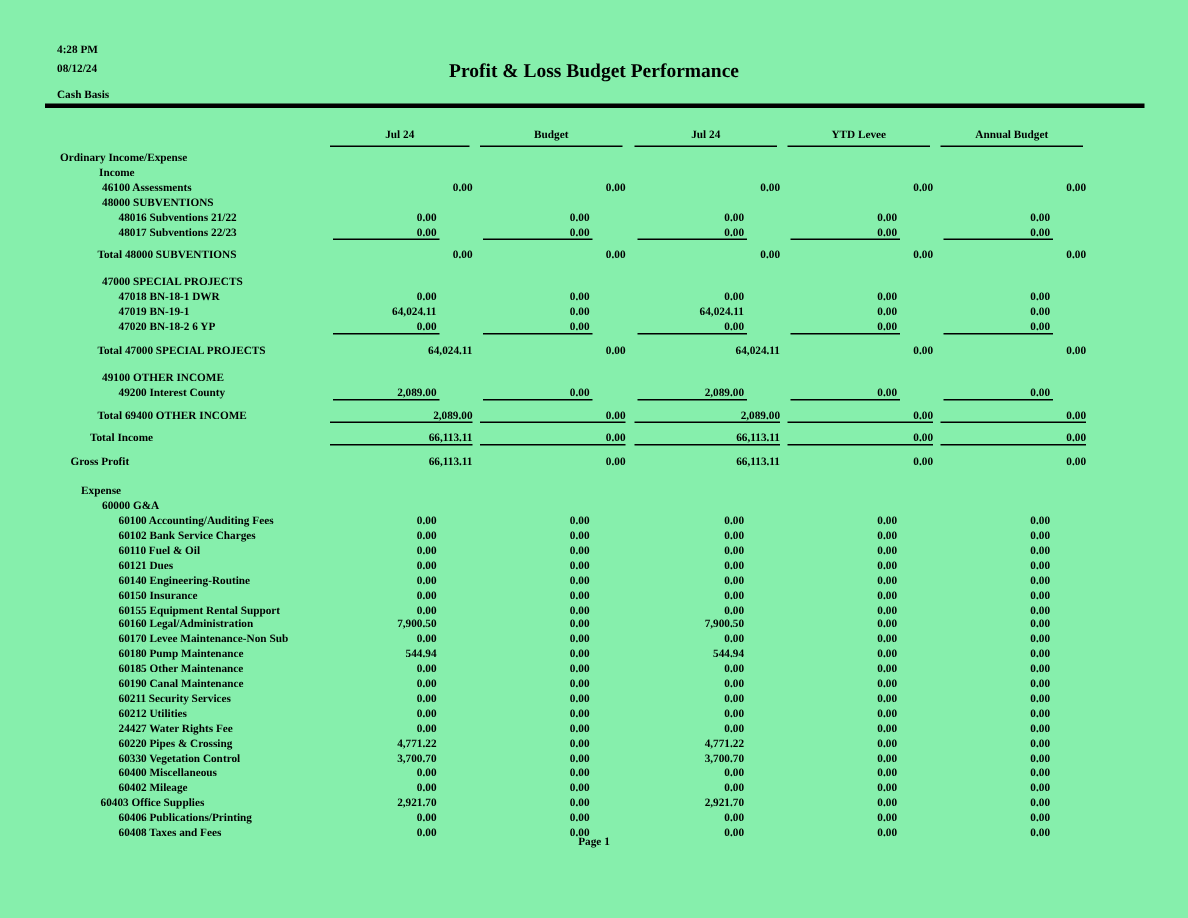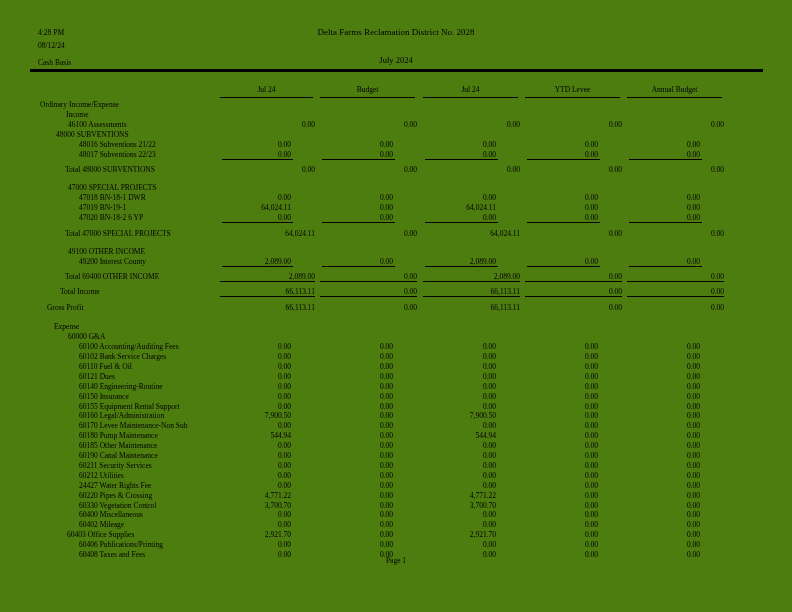--- a/index.html
+++ b/index.html
@@ -1,39 +1,38 @@
 <!DOCTYPE html>
 <html><head>
 <meta charset="utf-8">
 <style>
   html,body{margin:0;padding:0;background:#fff;}
-  .sheet{position:relative;width:792px;height:612px;background:#4d7c0f;overflow:hidden;
-         font-family:"Liberation Serif", serif;color:#000;font-weight:normal;}
+  .sheet{position:relative;width:792px;height:612px;background:#86efac;overflow:hidden;
+         font-family:"Liberation Serif", serif;color:#000;font-weight:bold;}
   .abs{position:absolute;white-space:nowrap;}
   .hdr-small{font-size:7.5px;line-height:9px;}
   .company{font-size:9px;width:792px;text-align:center;}
   .rtitle{font-size:13px;width:792px;text-align:center;}
   .period{font-size:8.5px;width:792px;text-align:center;}
   .thick-rule{position:absolute;left:30px;top:69px;width:733px;height:3px;background:#000;}
   .colh{position:absolute;font-size:7.5px;text-align:center;}
   .colh-line,.row-line{position:absolute;height:0;border-top:1px solid #000;}
   .rowlbl{position:absolute;font-size:7.5px;line-height:9px;}
   .cell{position:absolute;font-size:7.5px;line-height:9px;text-align:right;width:80px;}
   .footer{position:absolute;top:556px;left:0;width:792px;text-align:center;font-size:7.5px;}
 </style>
 </head>
 <body>
 
 <div class="sheet">
   <div class="abs hdr-small" style="left:38px;top:28px;">4:28 PM</div>
   <div class="abs hdr-small" style="left:38px;top:41px;">08/12/24</div>
   <div class="abs hdr-small" style="left:38px;top:58px;">Cash Basis</div>
 
-  <div class="abs company" style="left:0;top:27px;">Delta Farms Reclamation District No. 2028</div>
-  <div class="abs period" style="left:0;top:55px;">July 2024</div>
+  <div class="abs rtitle" style="left:0;top:39px;">Profit &amp; Loss Budget Performance</div>
 
   <div class="thick-rule"></div>
 
   <div id="colheads">
       <div class="colh" style="left: 220px; top: 85px; width: 93px;">Jul 24</div>
       <div class="colh-line" style="left: 220px; top: 97px; width: 93px;"></div>
       <div class="colh" style="left: 320px; top: 85px; width: 95px;">Budget</div>
       <div class="colh-line" style="left: 320px; top: 97px; width: 95px;"></div>
       <div class="colh" style="left: 423px; top: 85px; width: 95px;">Jul 24</div>
       <div class="colh-line" style="left: 423px; top: 97px; width: 95px;"></div>
@@ -51,21 +50,21 @@
       </div>
       <div class="">
         <div class="rowlbl" style="left: 68px; top: 119.8px;">46100 Assessments</div>
         <div class="cell" style="left: 235px; top: 119.8px;">0.00</div>
         <div class="cell" style="left: 337px; top: 119.8px;">0.00</div>
         <div class="cell" style="left: 440px; top: 119.8px;">0.00</div>
         <div class="cell" style="left: 542px; top: 119.8px;">0.00</div>
         <div class="cell" style="left: 644px; top: 119.8px;">0.00</div>
       </div>
       <div class="">
-        <div class="rowlbl" style="left: 56px; top: 129.7px;">48000 SUBVENTIONS</div>
+        <div class="rowlbl" style="left: 68px; top: 129.7px;">48000 SUBVENTIONS</div>
       </div>
       <div class="">
         <div class="rowlbl" style="left: 79px; top: 139.6px;">48016 Subventions 21/22</div>
         <div class="cell" style="left: 211px; top: 139.6px;">0.00</div>
         <div class="cell" style="left: 313px; top: 139.6px;">0.00</div>
         <div class="cell" style="left: 416px; top: 139.6px;">0.00</div>
         <div class="cell" style="left: 518px; top: 139.6px;">0.00</div>
         <div class="cell" style="left: 620px; top: 139.6px;">0.00</div>
       </div>
       <div class="">

